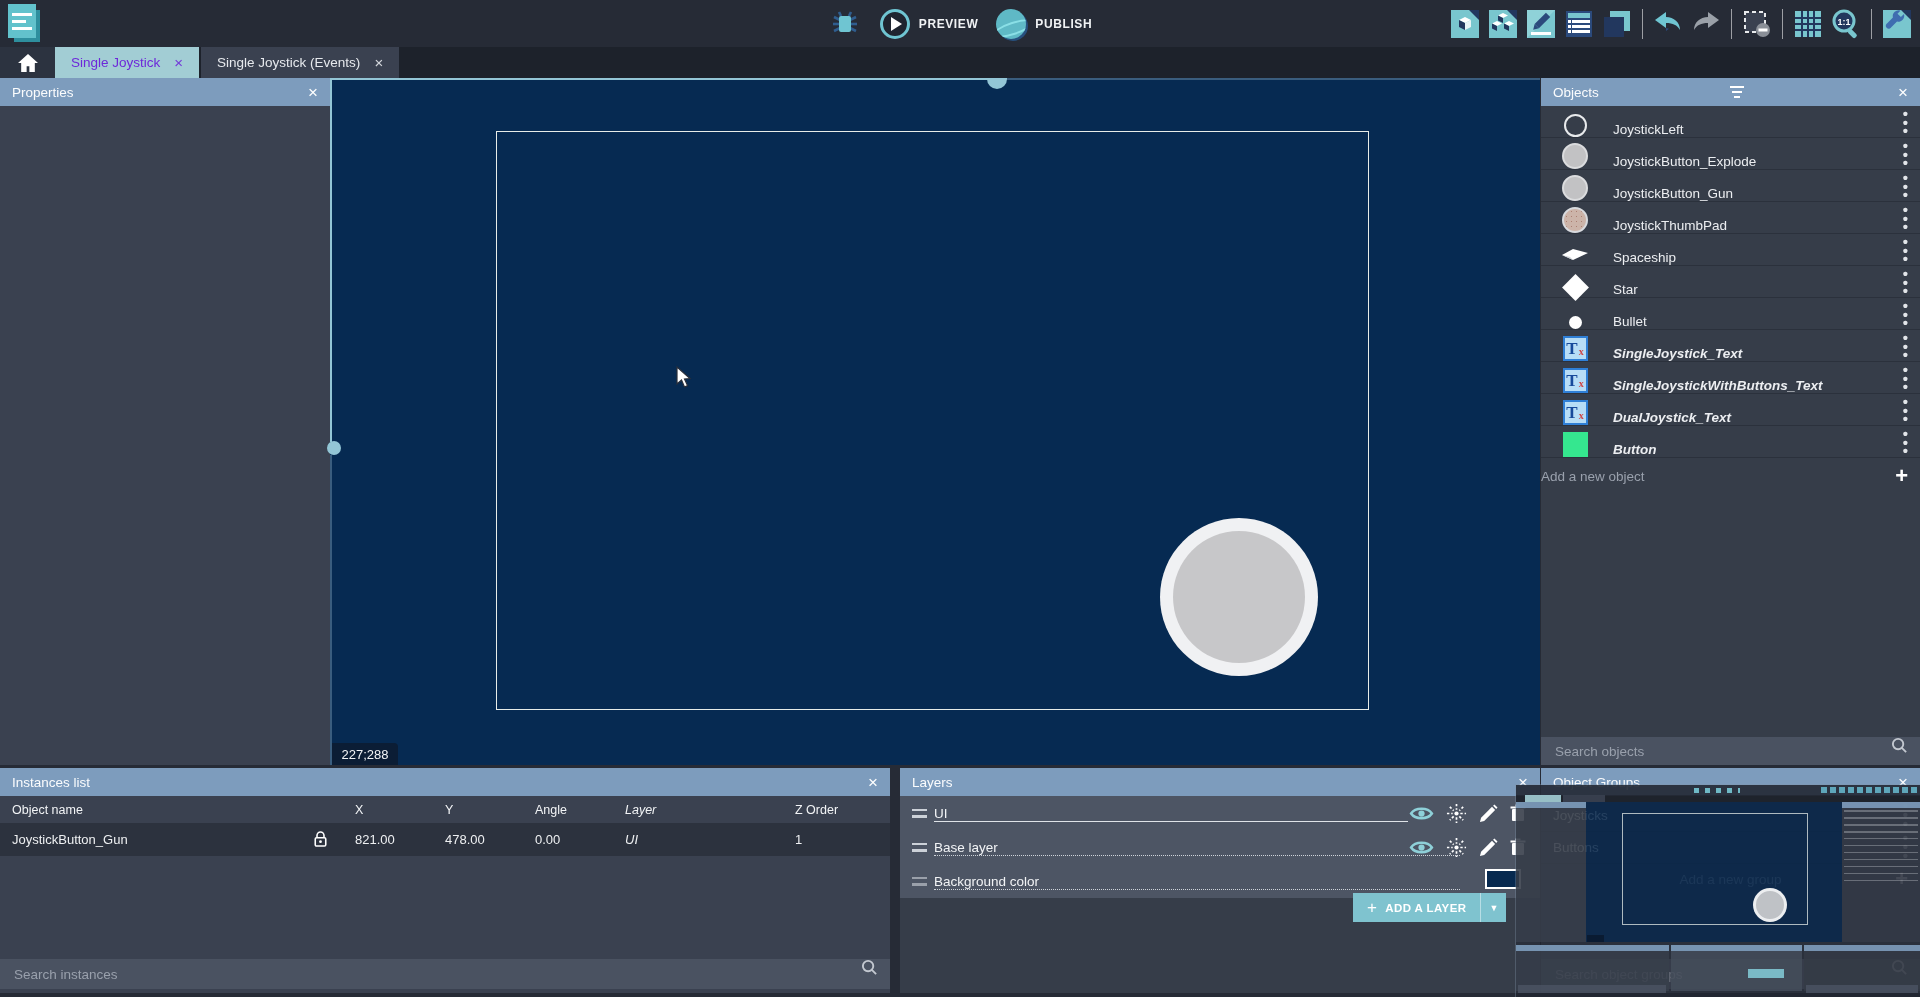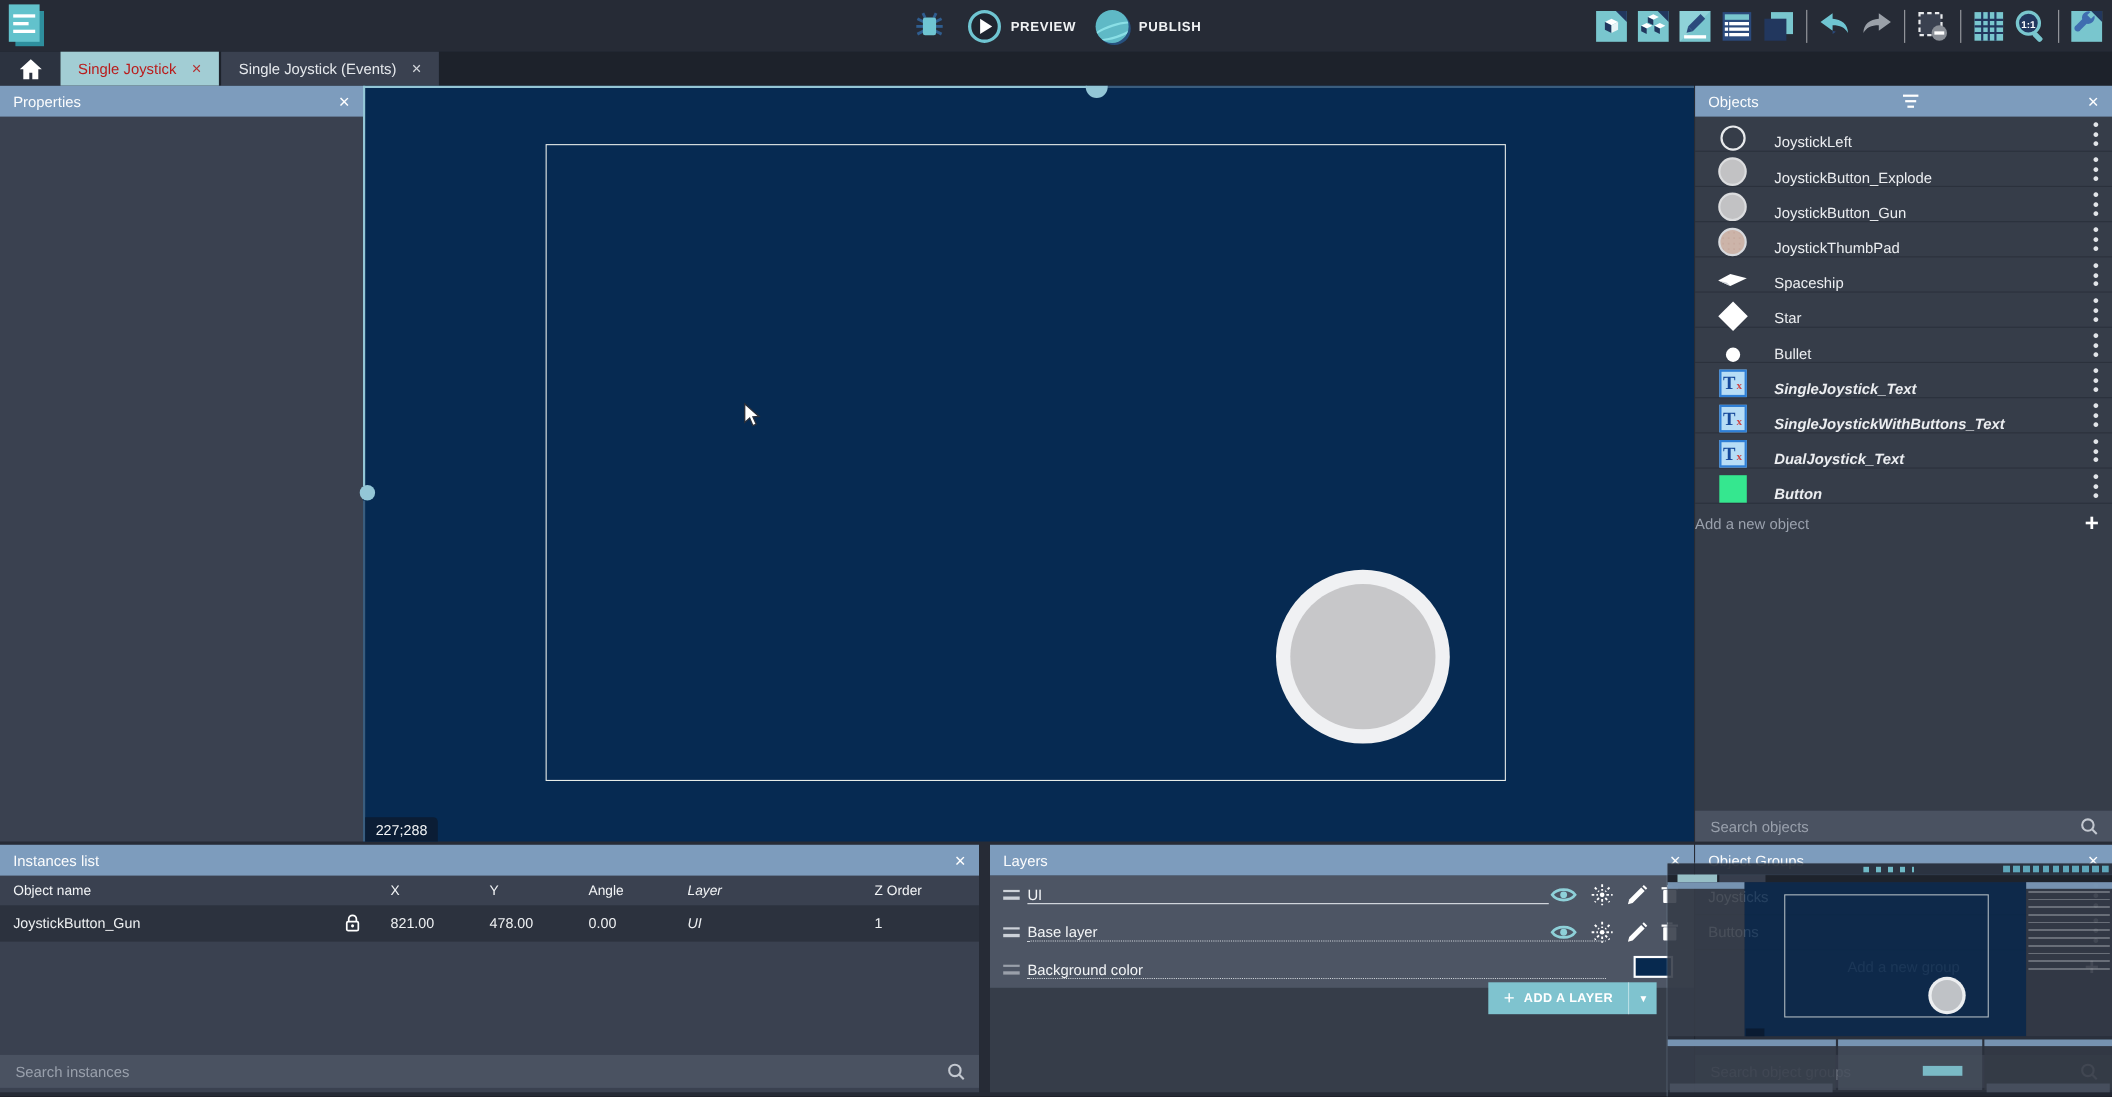--- a/index.html
+++ b/index.html
@@ -24,29 +24,29 @@
   .globe{width:30px;height:30px;border-radius:50%;background:#5fb9c6;position:relative;overflow:hidden;box-shadow:2px 2px 0 #27507e;}
   .globe:after{content:"";position:absolute;left:-4px;top:13px;width:38px;height:9px;border:2px solid #8adfe6;border-radius:50%;transform:rotate(-18deg);}
   .rtools{position:absolute;right:6px;top:0;height:47px;display:flex;align-items:center;gap:4px;}
   .tbtn{width:34px;height:36px;display:flex;align-items:center;justify-content:center;cursor:pointer;}
   .tsep{width:1px;height:30px;background:rgba(255,255,255,.55);margin:0 4px;}
 
   
   .tabbar{position:absolute;left:0;top:47px;width:1920px;height:31px;background:#1d222b;display:flex;align-items:stretch;}
   .hometab{width:55px;background:#2c3340;display:flex;align-items:center;justify-content:center;cursor:pointer;}
   .tab{display:flex;align-items:center;gap:14px;padding:0 16px;font-size:13.5px;cursor:pointer;}
-  .tab.active{background:#a2cdd4;color:#b91c1c;}
+  .tab.active{background:#a2cdd4;color:#6d28d9;}
   .tab.inactive{background:#3a4150;color:#e6e9ed;margin-left:2px;}
   .tab .x{font-size:15px;line-height:1;opacity:.9;cursor:pointer;}
 
   
   .phead{position:absolute;left:0;right:0;top:0;height:28px;background:#7d9cbd;display:flex;align-items:center;
          padding:0 12px;font-size:13.5px;color:#fbfcfd;gap:12px;}
   .phead .x{margin-left:auto;font-size:17px;color:#fff;cursor:pointer;line-height:1;}
-  .searchbar{position:absolute;left:0;right:0;bottom:4px;height:30px;background:#4a5261;display:flex;align-items:center;padding:0 12px;}
+  .searchbar{position:absolute;left:0;right:0;bottom:4px;height:30px;background:#4a5261;display:flex;padding:0 12px;}
   .searchbar input{flex:1;background:transparent;border:none;outline:none;color:#dfe3e8;font-size:13.5px;font-family:inherit;}
   .searchbar input::placeholder{color:#99a0ac;}
   .mag{flex:0 0 auto;}
 
   
   .props{position:absolute;left:0;top:78px;width:330px;height:687px;background:#3a4150;}
   .props .msg{position:absolute;left:15px;top:340px;width:300px;text-align:center;color:#9aa1ad;font-size:13.5px;line-height:1.5;}
 
   
   .canvas{position:absolute;left:330px;top:78px;width:1210px;height:687px;background:#062a52;}

